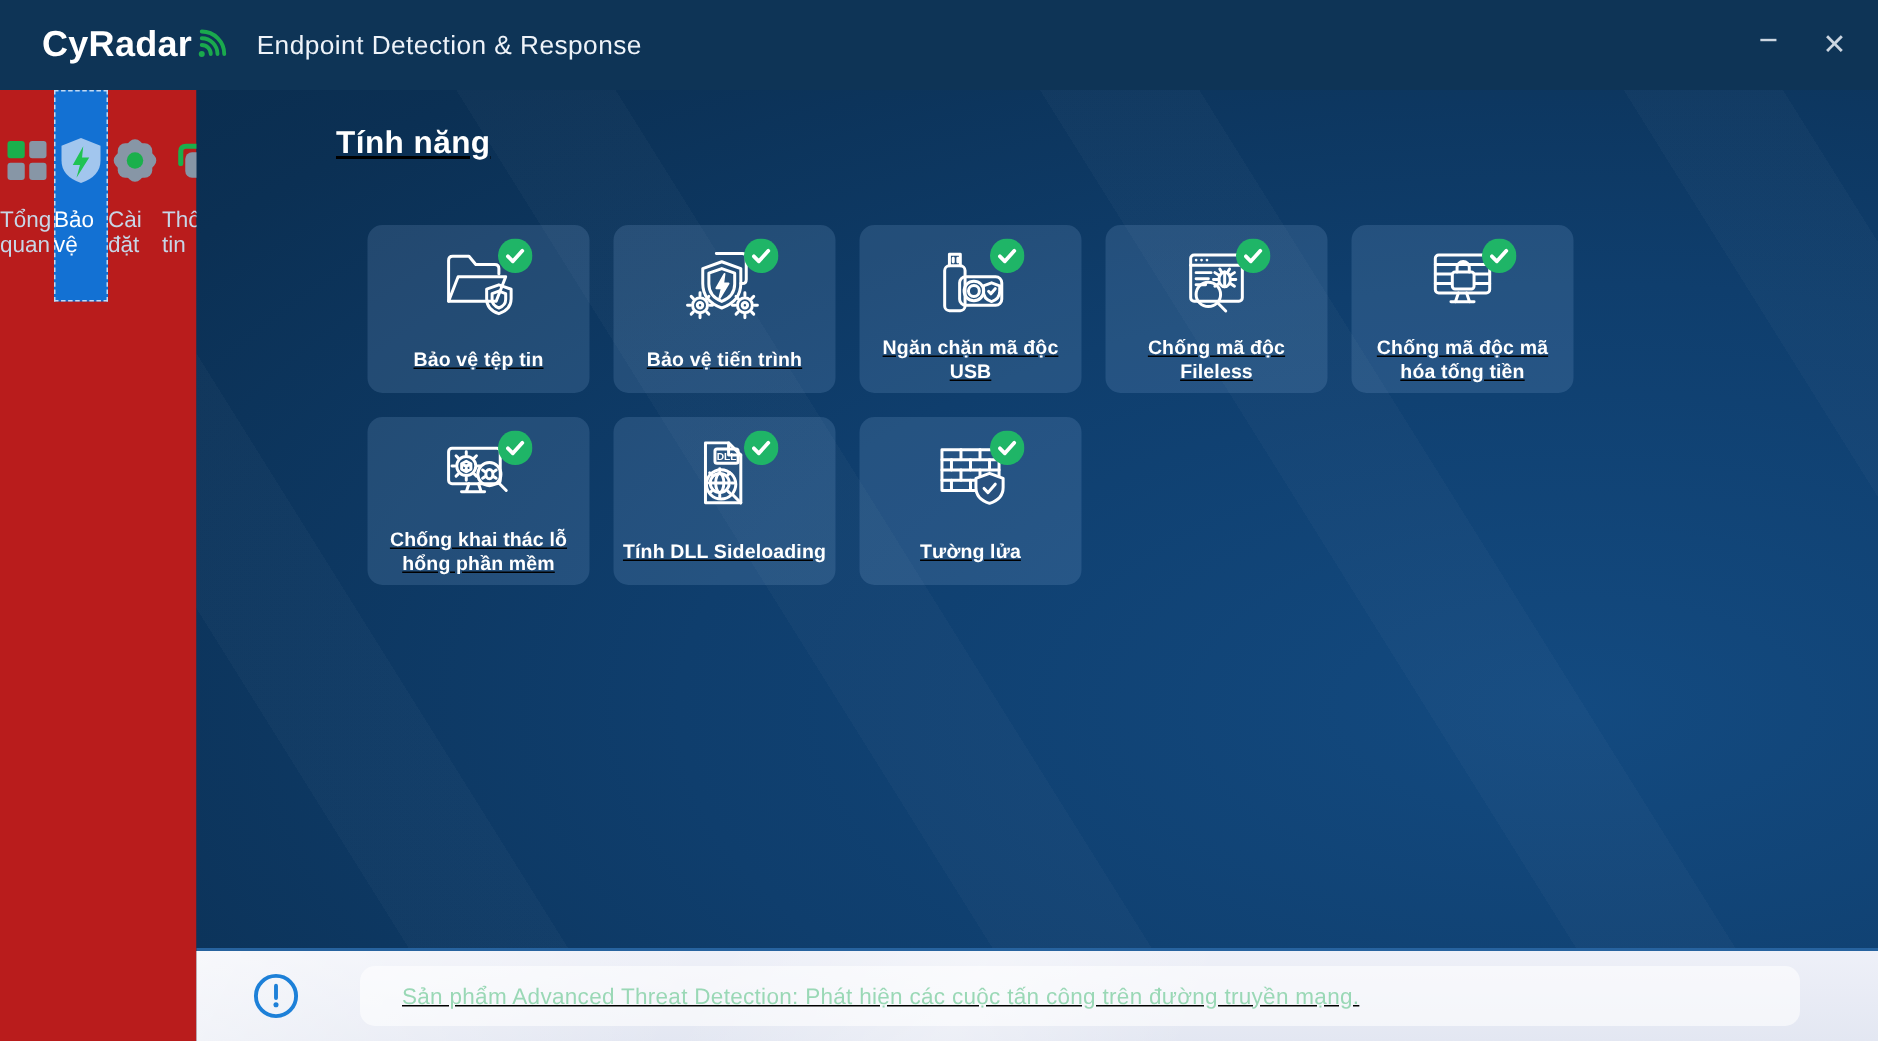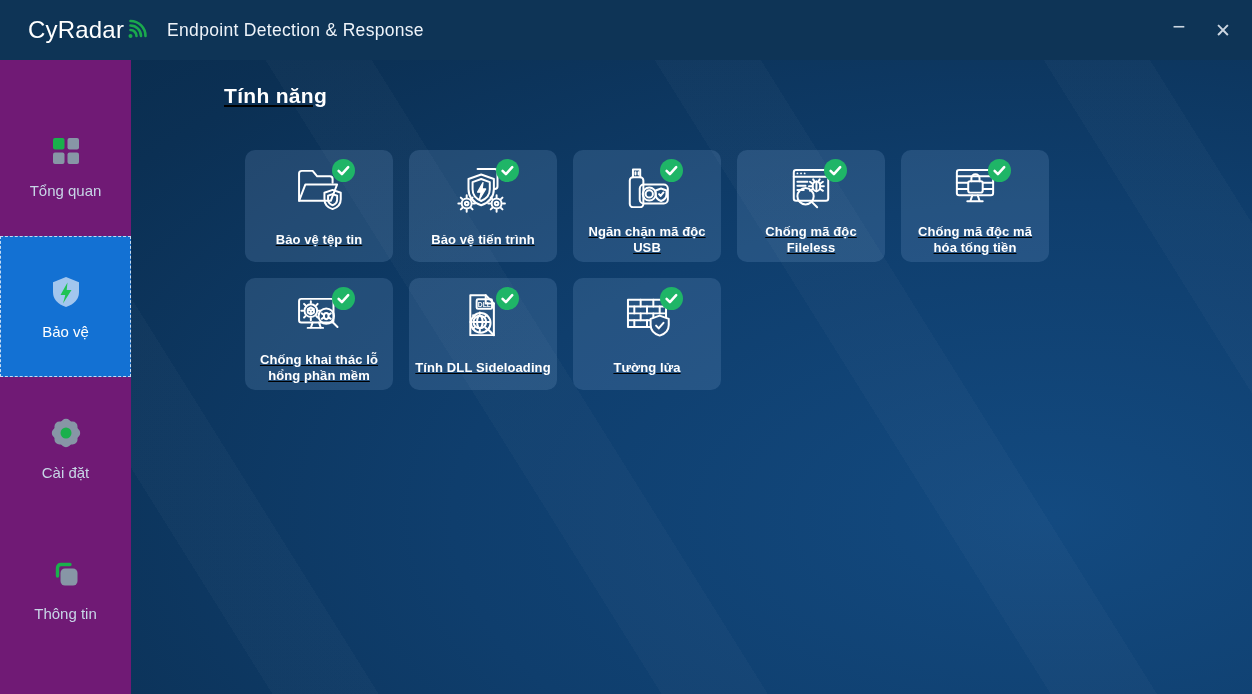--- a/index.html
+++ b/index.html
@@ -4,33 +4,33 @@
 <style>
   * { margin:0; padding:0; box-sizing:border-box; }
   html,body { width:1252px; height:694px; overflow:hidden; background:#0b2c4e;
     font-family:"Liberation Sans", sans-serif; }
   .app { width:1252px; height:694px; display:flex; flex-direction:column; }
 
   
   .titlebar { height:60px; background:#0e3456; display:flex; align-items:center;
     padding:0 14px 0 28px; flex:0 0 auto; }
   .logo-wrap { display:flex; align-items:flex-start; }
-  .logo-text { color:#ffffff; font-weight:400; font-size:24px; letter-spacing:.2px; line-height:34px; }
+  .logo-text { color:#ffffff; font-weight:700; font-size:24px; letter-spacing:.2px; line-height:34px; }
   .logo-radar { margin-left:1px; margin-top:2px; }
   .app-title { color:#eef3f9; font-size:17.5px; margin-left:16px; margin-top:0; letter-spacing:.3px; }
   .win-controls { margin-left:auto; display:flex; align-items:center; gap:14px; }
   .win-btn { width:30px; height:30px; display:flex; align-items:center; justify-content:center;
     color:#ccd6e1; font-size:19px; cursor:default; user-select:none; }
   .win-btn.min { font-size:22px; padding-bottom:6px; }
 
   
   .body { flex:1; display:flex; min-height:0; }
 
   
-  .sidebar { width:131px; background:#701a75; flex:0 0 auto; display:flex; flex-direction:column;justify-content:center; }
+  .sidebar { width:131px; background:#b91c1c; flex:0 0 auto; display:flex; flex-direction:row; }
   .side-item { height:141px; display:flex; flex-direction:column; align-items:center;
     justify-content:center; gap:13px; cursor:pointer; }
   .side-item.active { background:#1371d3; outline:1px dashed rgba(255,255,255,.75); outline-offset:-1px; }
   .side-icon { width:36px; height:36px; display:block; }
   .side-label { color:#c7d6e6; font-size:15px; }
   .side-item.active .side-label { color:#ffffff; }
 
   
   .main { flex:1; display:flex; flex-direction:column; min-width:0;text-decoration:underline; }
   .content { flex:1; position:relative;
@@ -311,16 +311,26 @@
       <span class="badge"><svg width="23" height="23" viewBox="0 0 23 23">
     <circle cx="11.5" cy="11.5" r="11.5" fill="#1fb567"></circle>
     <path d="M6.6 11.9 l3.3 3.3 6.3-7" stroke="#fff" stroke-width="2.5" fill="none" stroke-linecap="round" stroke-linejoin="round"></path>
                   </svg></span>
     </div>
     <div class="card-label">Tường lửa</div>
   </div>
 </div>
       </div>
 
+      <div class="statusbar">
+        <span class="status-icon"><svg width="32" height="32" viewBox="0 0 32 32">
+    <circle cx="16" cy="16" r="13.4" stroke="#1d80d8" stroke-width="2.6" fill="none"></circle>
+    <path d="M16 9.2 v8.2" stroke="#1d80d8" stroke-width="2.6" stroke-linecap="round" fill="none"></path>
+    <circle cx="16" cy="21.8" r="1.7" fill="#1d80d8"></circle>
+            </svg></span>
+        <div class="status-pill">
+          <span class="status-text">Sản phẩm Advanced Threat Detection: Phát hiện các cuộc tấn công trên đường truyền mạng.</span>
+        </div>
+      </div>
     </div>
   </div>
 
 </div>
 
 </body></html>

